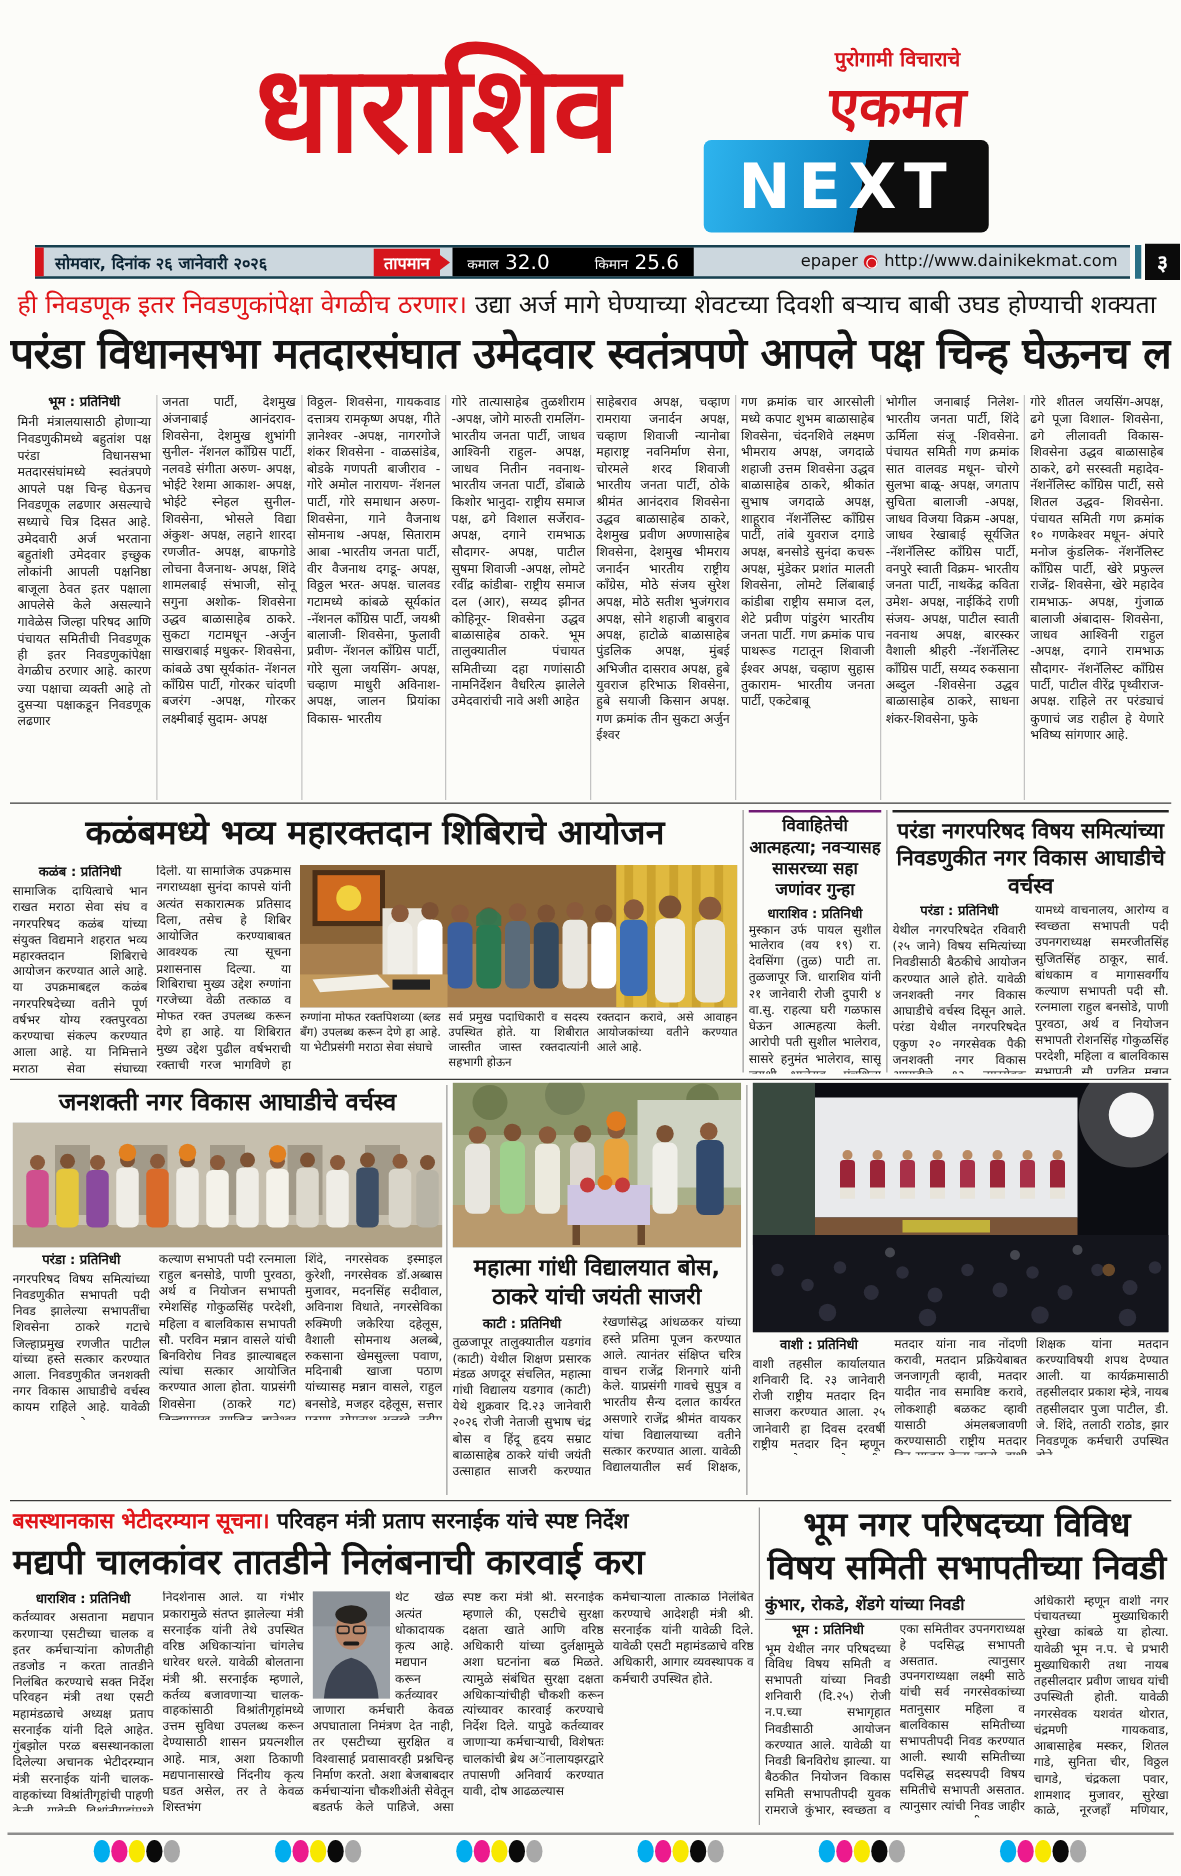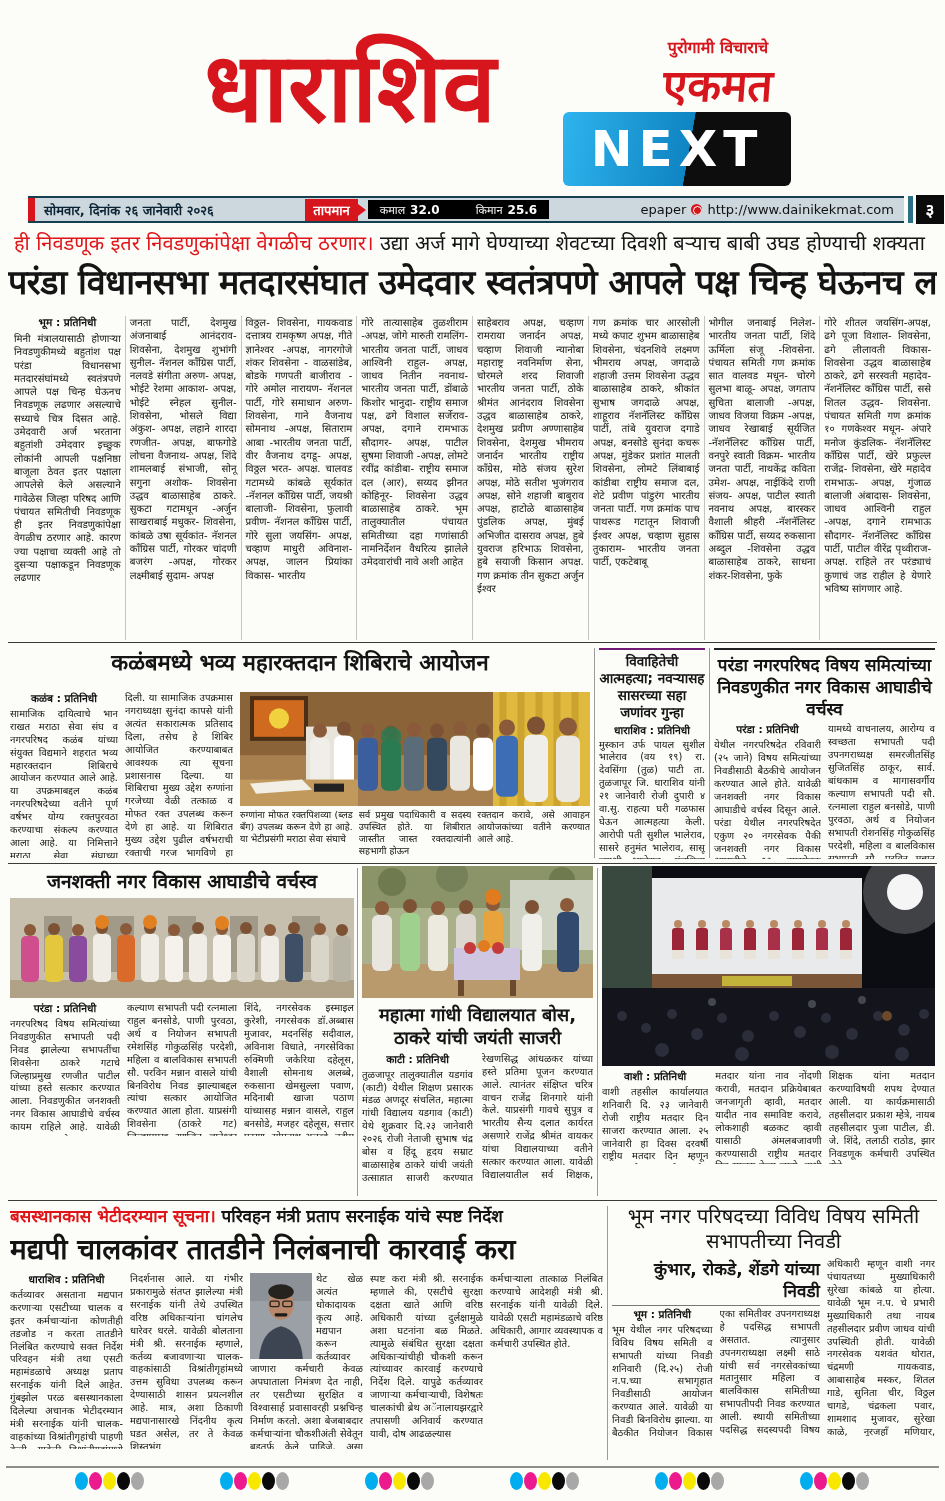--- a/index.html
+++ b/index.html
@@ -20,21 +20,21 @@
   .infobar{position:absolute;left:28px;top:196px;width:876px;height:27px;background:var(--barbg);
     border-top:2px solid var(--barborder);border-bottom:2px solid var(--barborder);
     display:flex;align-items:center;font-size:13px;}
   .redblock{width:7px;height:100%;background:var(--red);flex:none;}
   .ib-date{font-weight:bold;color:#0b2333;padding-left:9px;white-space:nowrap;}
   .ib-temp{display:flex;align-items:center;margin-left:auto;margin-right:auto;}
   .temp-label{background:var(--red);color:#fff;font-weight:bold;padding:2px 8px;white-space:nowrap;}
   .temp-arrow{width:0;height:0;border-top:6px solid transparent;border-bottom:6px solid transparent;border-left:8px solid var(--red);margin-right:2px;}
   .temp-black{background:#000;color:#fff;display:flex;align-items:baseline;gap:5px;padding:2px 12px;white-space:nowrap;}
   .temp-black .lbl{font-size:11px;}
-  .temp-black .val{font-size:12px;font-weight:bold;}
+  .temp-black .val{font-size:16px;font-weight:normal;}
   .temp-black .sp{width:26px;}
   .ib-epaper{display:flex;align-items:center;gap:5px;padding-right:10px;white-space:nowrap;color:#111;}
   .globe-icon{width:11px;height:11px;border-radius:50%;background:var(--red);display:inline-block;position:relative;}
   .globe-icon:after{content:"";position:absolute;left:2px;top:2px;width:7px;height:7px;border-radius:50%;border:1px solid #fff;}
   .pn-stripe{position:absolute;left:908px;top:196px;width:5px;height:27px;background:#2a7086;}
   .pagebox{position:absolute;left:916px;top:195px;width:28px;height:29px;background:#0b0b0b;color:#fff;
     display:flex;align-items:center;justify-content:center;font-size:17px;font-weight:bold;}
   
   .kicker{position:absolute;left:14px;top:229px;width:917px;font-size:20px;font-weight:normal;white-space:nowrap;overflow:hidden;}
   .kicker .red{color:var(--kicker);}
@@ -46,21 +46,21 @@
   .byline{font-weight:bold;text-align:center;font-size:10.5px;margin-bottom:2px;}
   
   .hrule{position:absolute;left:8px;right:8px;border-top:1.5px solid #3a3a3a;}
   .vrule{position:absolute;border-left:1px solid #9a9a9a;}
   
   .bodytxt{font-size:9.8px;line-height:1.32;text-align:justify;overflow:hidden;}
   .photo{background:#ccc;overflow:hidden;}
   .photo svg{display:block;width:100%;height:100%;}
   
   .sec-blood{position:absolute;left:10px;top:646px;width:580px;height:214px;overflow:hidden;}
-  .blood-headline{text-align:center;font-size:22px;font-weight:800;white-space:nowrap;overflow:hidden;height:44px;}
+  .blood-headline{text-align:center;font-size:27px;font-weight:800;white-space:nowrap;overflow:hidden;height:44px;}
   .blood-row{display:flex;gap:7px;height:166px;margin-top:2px;}
   .blood-col{width:108px;flex:none;}
   .blood-photo-wrap{flex:1;display:flex;flex-direction:column;}
   .blood-photo{height:114px;}
   .blood-caps{display:flex;gap:6px;margin-top:3px;flex:1;}
   .blood-caps>div{flex:1;font-size:9.3px;line-height:1.3;text-align:justify;overflow:hidden;}
   .sec-suicide{position:absolute;left:599px;top:648px;width:106px;height:211px;border-top:2px solid #701a75;overflow:hidden;}
   .suicide-headline{font-size:13.5px;font-weight:800;text-align:center;line-height:1.25;padding:3px 0 2px;}
   .sec-pcouncil{position:absolute;left:714px;top:648px;width:221px;height:211px;border-top:2px solid #222;overflow:hidden;}
   .pcouncil-headline{font-size:17px;font-weight:800;text-align:center;line-height:1.3;padding:4px 0 3px;}
@@ -85,24 +85,24 @@
   .voters-cols>div{flex:1;overflow:hidden;}
   
   .sec-st{position:absolute;left:10px;top:1204px;width:593px;height:258px;overflow:hidden;}
   .st-kicker{font-size:17px;font-weight:bold;white-space:nowrap;overflow:hidden;}
   .st-kicker .red{color:var(--kicker);}
   .st-headline{font-size:28px;font-weight:800;white-space:nowrap;overflow:hidden;margin-top:2px;}
   .st-cols{display:flex;gap:7px;height:176px;margin-top:6px;}
   .st-cols>div{flex:1;overflow:hidden;}
   .portrait{float:left;width:62px;height:86px;margin:0 4px 2px 0;}
   .sec-bhum{position:absolute;left:612px;top:1204px;width:323px;height:258px;overflow:hidden;}
-  .bhum-headline{font-size:20px;font-weight:400;text-align:center;line-height:1.25;}
+  .bhum-headline{font-size:27px;font-weight:700;text-align:center;line-height:1.25;}
   .bhum-row{display:flex;gap:7px;margin-top:4px;height:178px;}
   .bhum-left{width:208px;flex:none;display:flex;flex-direction:column;}
-  .bhum-subhead{font-size:17px;font-weight:800;text-align:right;border-bottom:1px solid #777;padding-bottom:2px;}
+  .bhum-subhead{font-size:13px;font-weight:800;text-align:left;border-bottom:1px solid #777;padding-bottom:2px;}
   .bhum-2cols{display:flex;gap:7px;flex:1;margin-top:2px;}
   .bhum-2cols>div{flex:1;overflow:hidden;}
   .bhum-col3{flex:1;overflow:hidden;}
   
   .bottomrule{position:absolute;left:6px;right:6px;top:1466px;border-top:2px solid #8d8d8d;}
   .regdots{position:absolute;left:0;right:0;top:1472px;display:flex;justify-content:space-evenly;}
   .dotgroup{display:flex;}
   .dot{width:13px;height:18px;border-radius:50%;margin-right:1px;}
   .dot.c{background:#00adee}.dot.m{background:#ec1a8d}.dot.y{background:#f8e800}.dot.k{background:#0a0a0a}.dot.g{background:#a8a8a8}
 </style>

